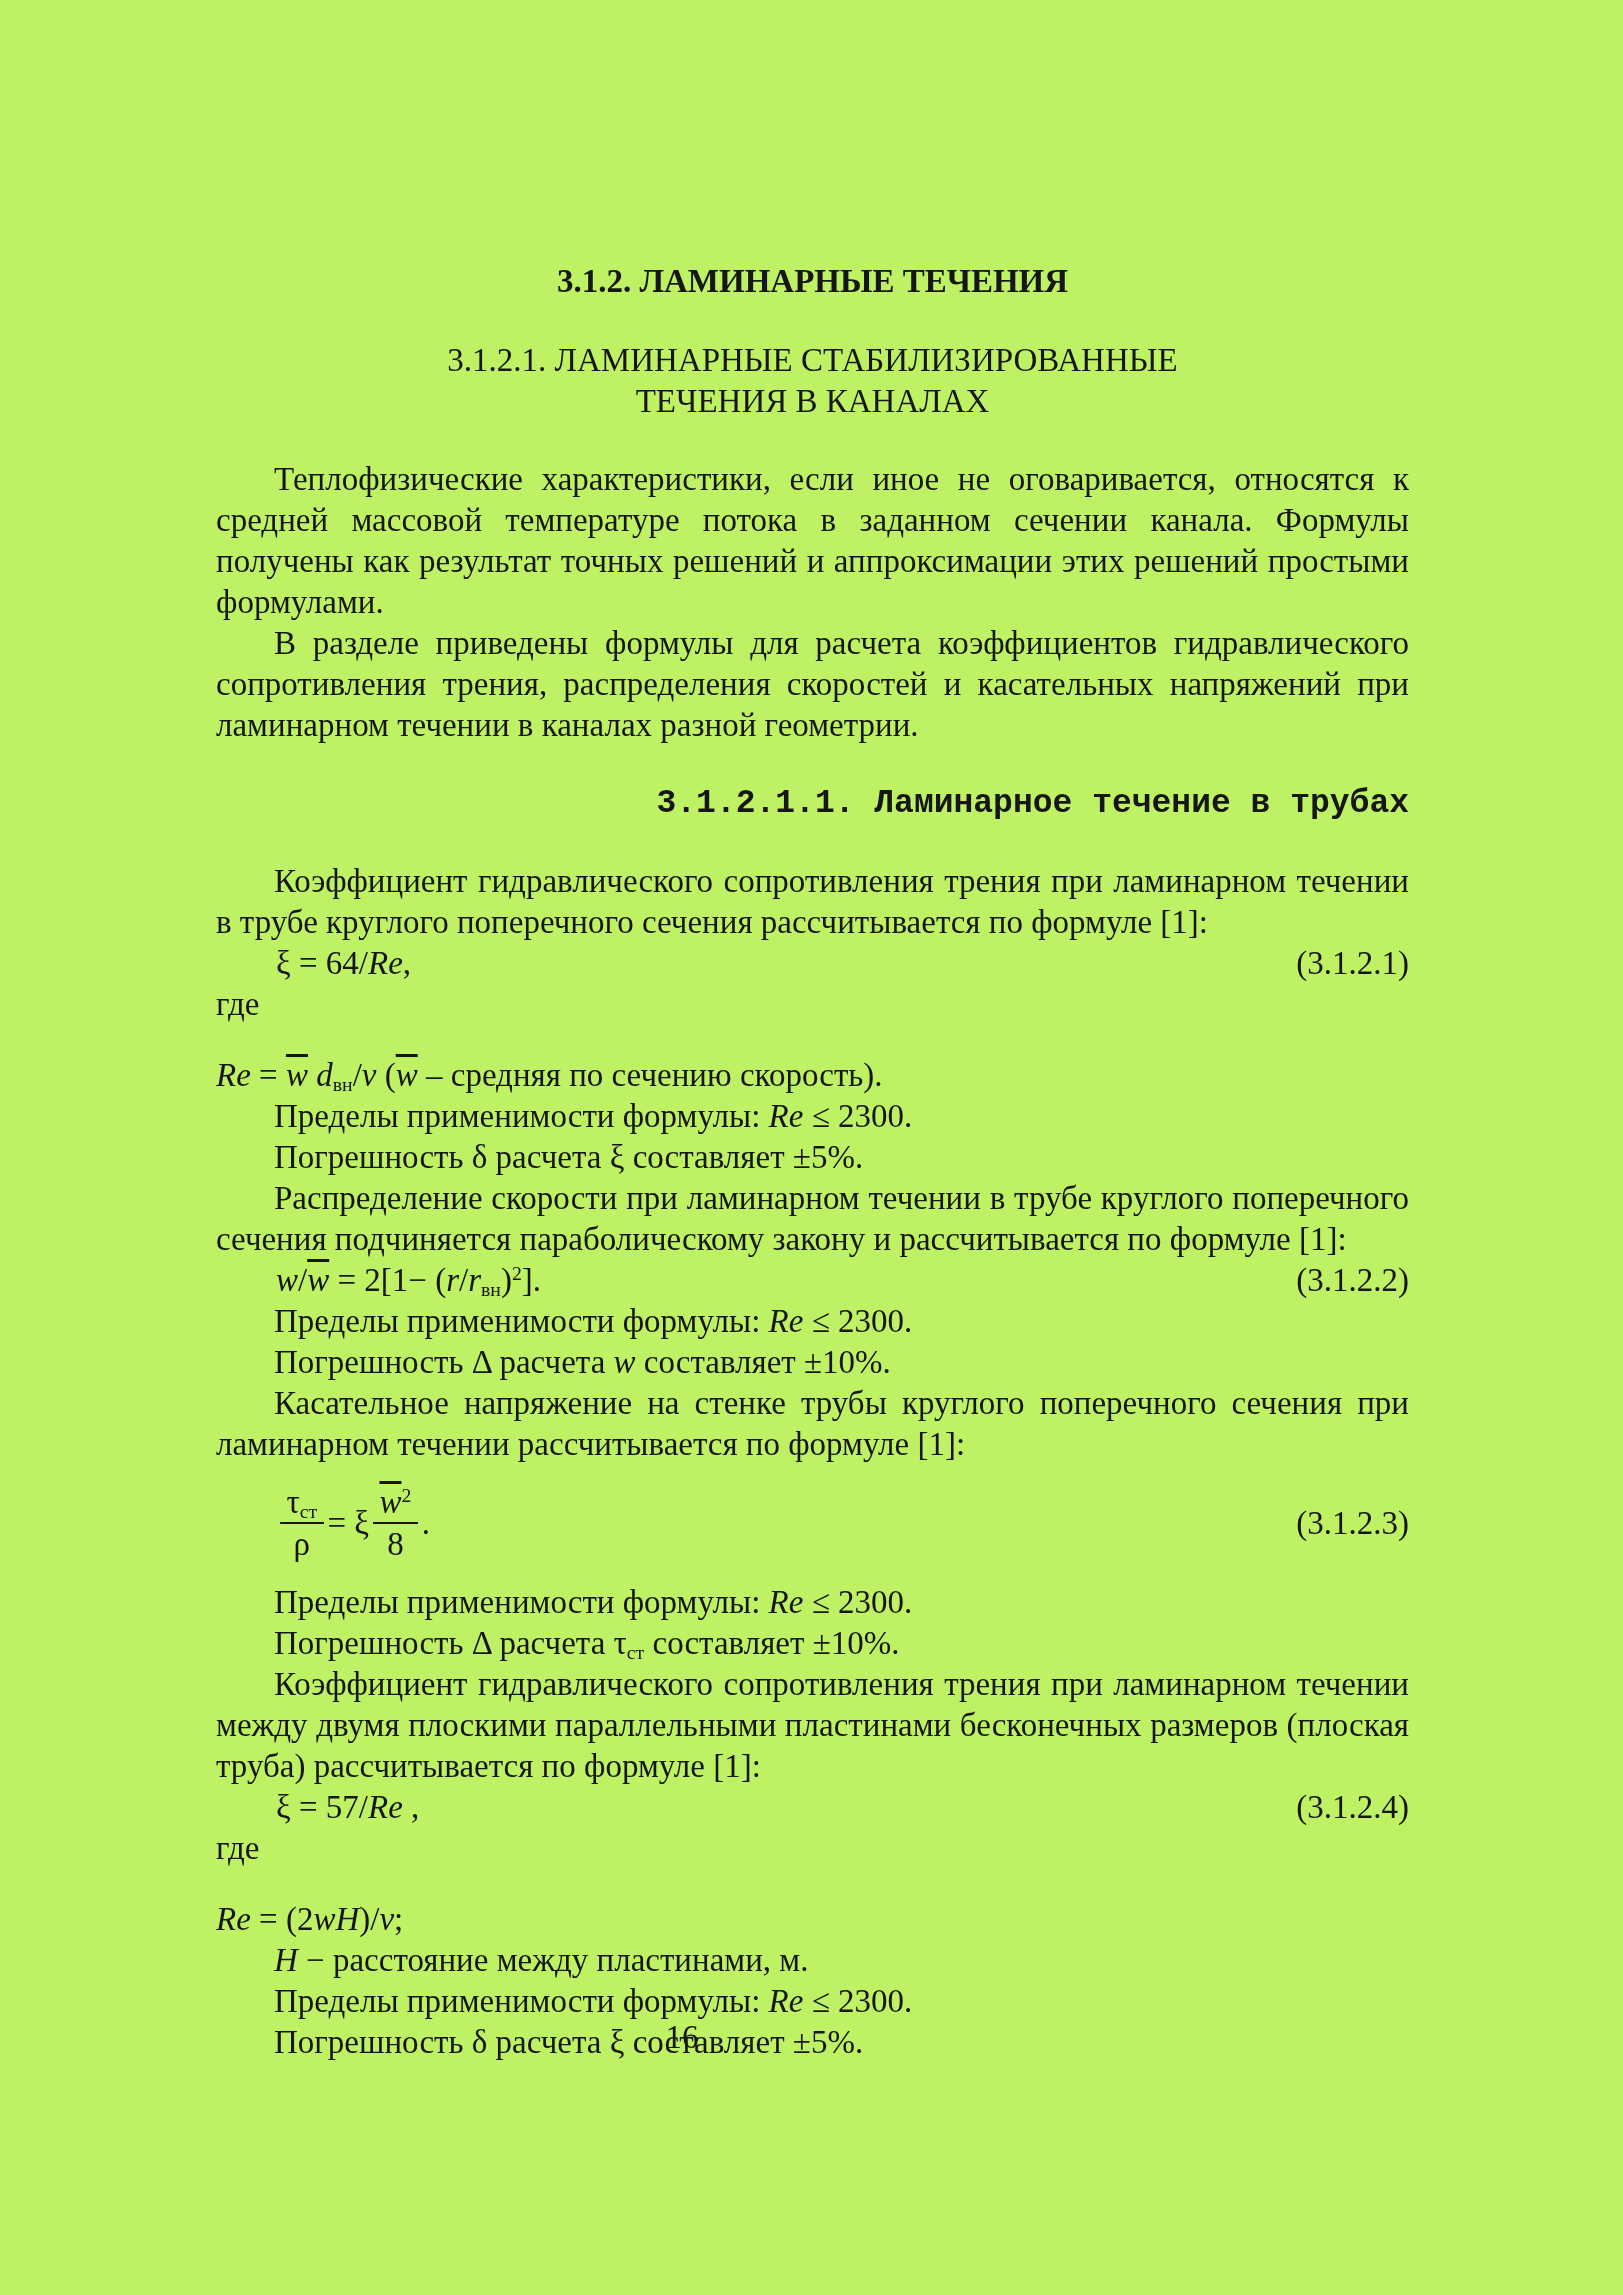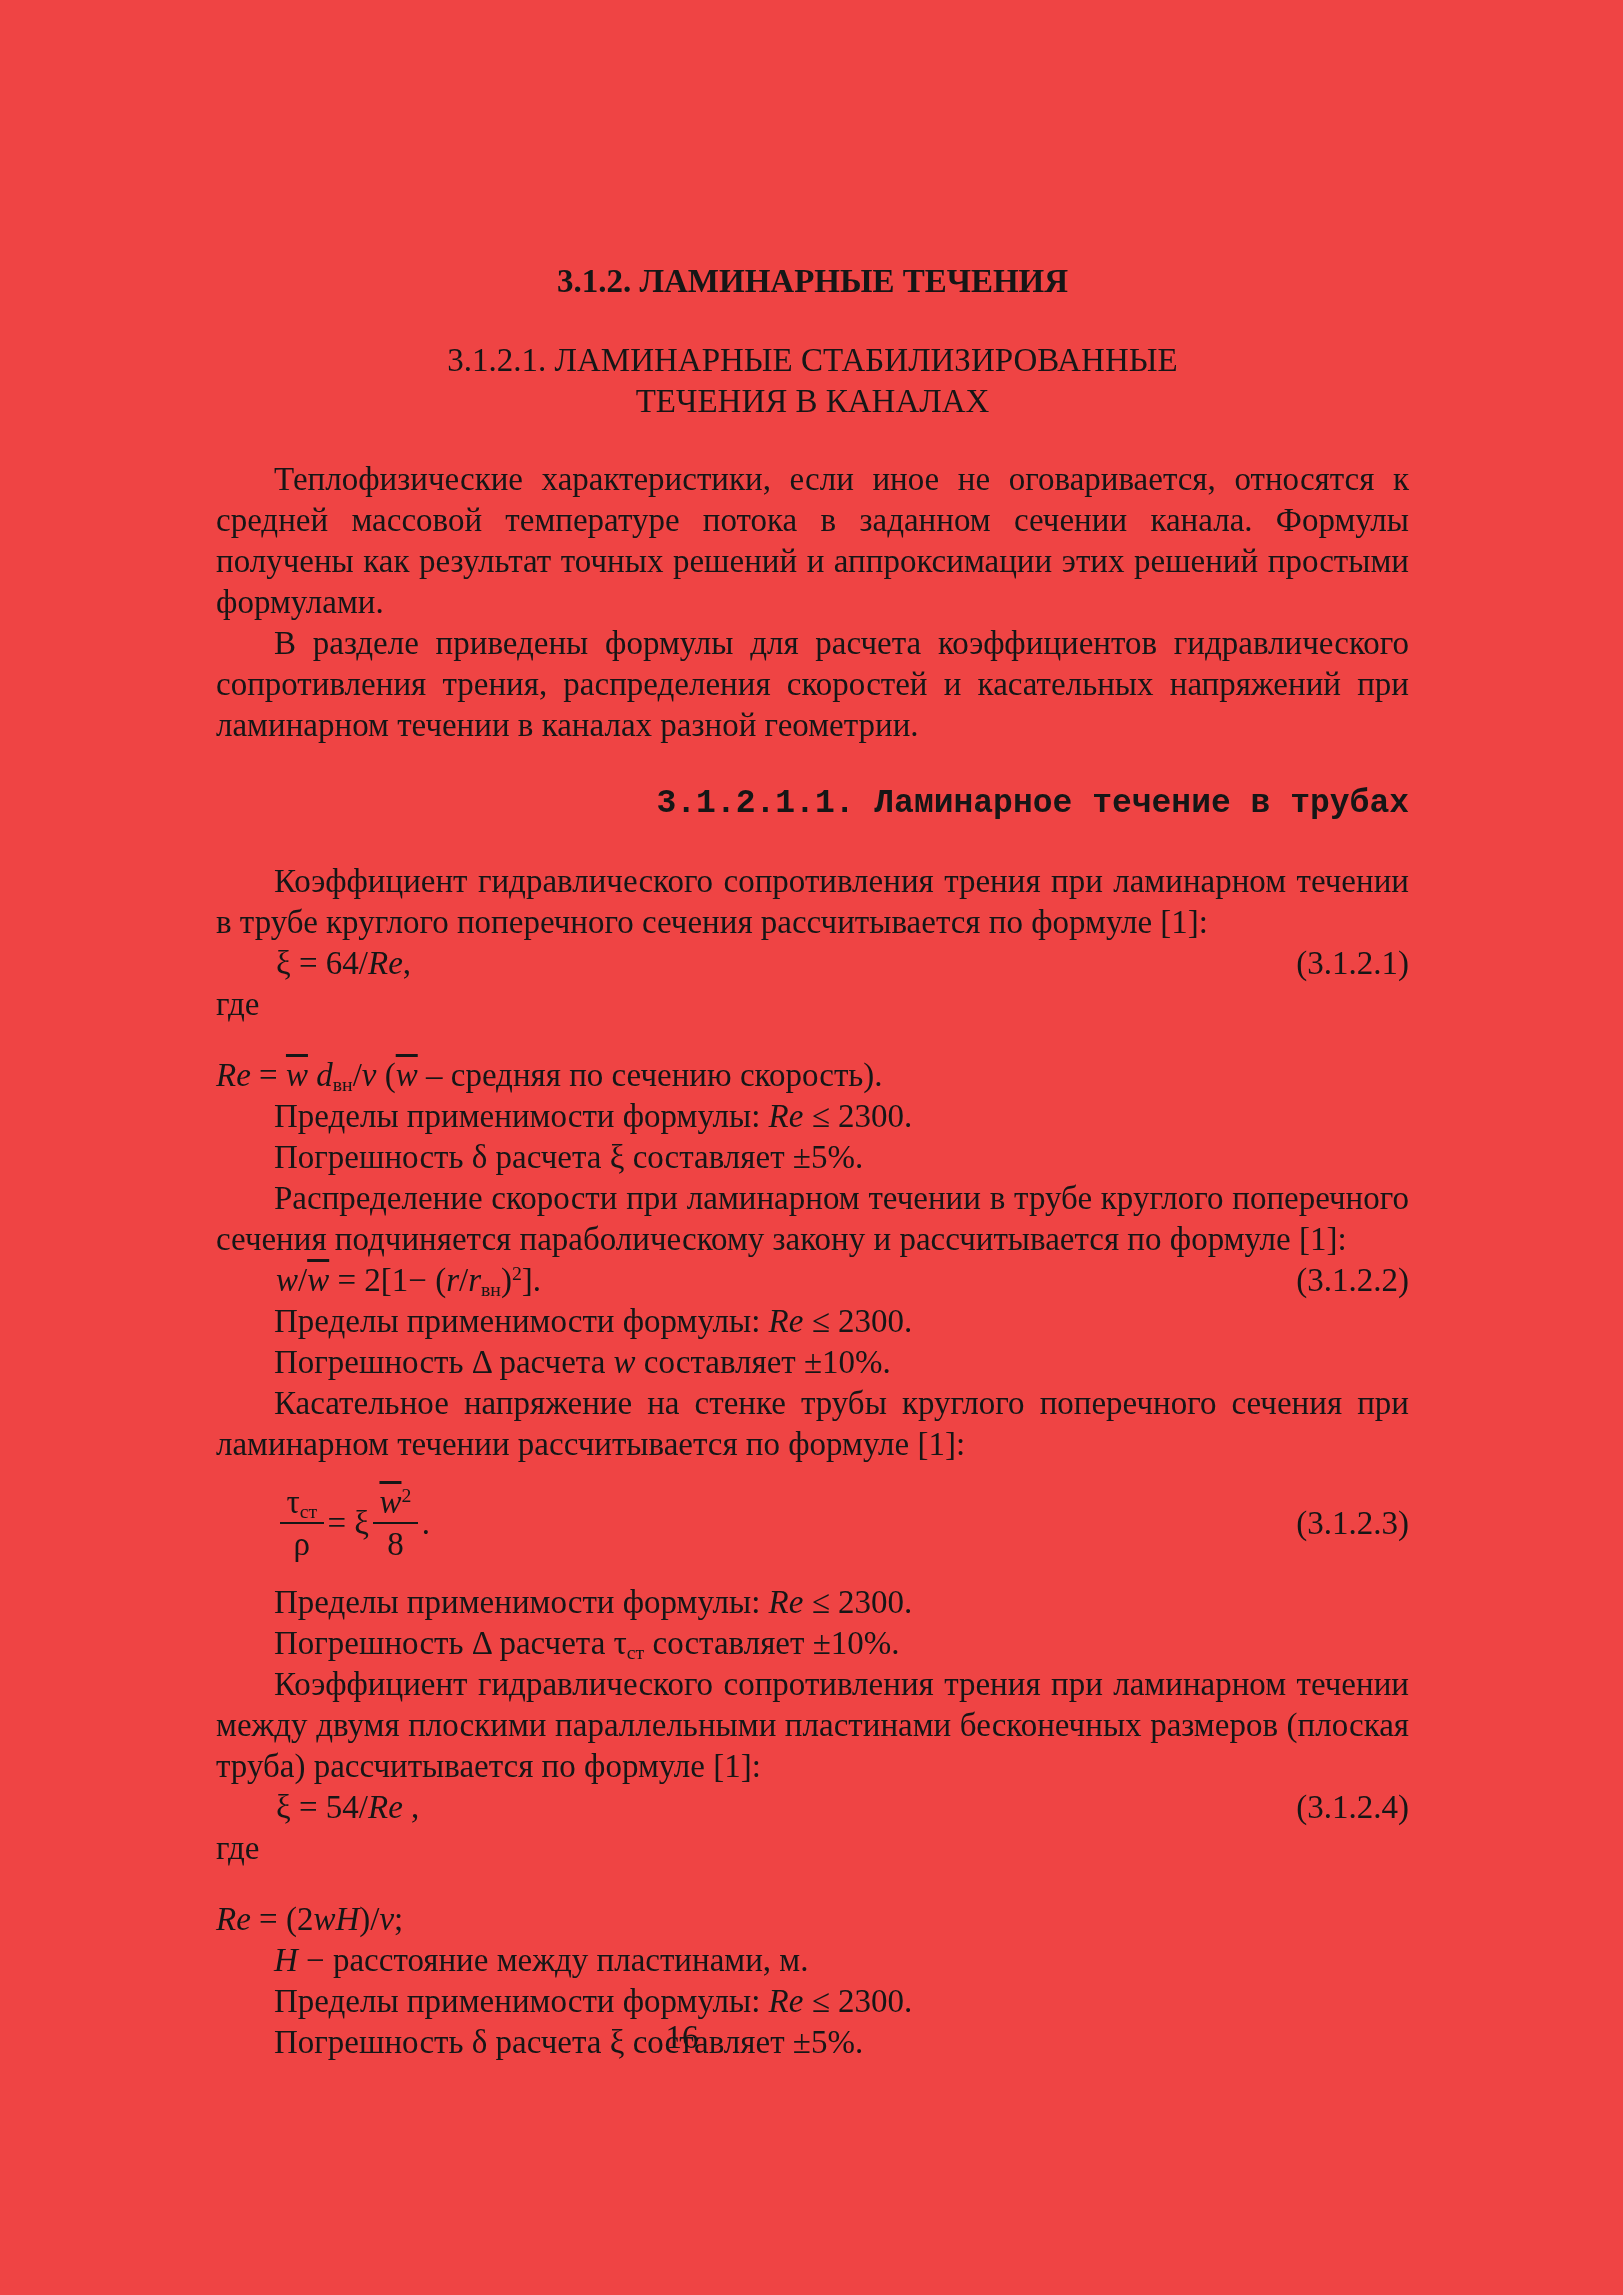--- a/index.html
+++ b/index.html
@@ -2,21 +2,21 @@
 <html style="font-size:10.5px"><head>
 <meta charset="utf-8">
 <style>
   * { box-sizing: border-box; }
   html, body { margin: 0; padding: 0; }
   body { background: #9a9a9a; }
 
   .page {
     width: 1623px;
     height: 2295px;
-    background: #ef4444;
+    background: #bef264;
     position: relative;
     font-family: "Liberation Serif", serif;
     font-size: 33px;
     line-height: 41px;
     color: #161616;
     margin: 0 auto;
     overflow: hidden;
   }
 
   .text-block {
@@ -117,21 +117,21 @@
             <span class="den"><span>8</span></span>
           </span>
           <span> .</span>
         </span>
         <span class="eq-num">(3.1.2.3)</span>
       </div>
       <div class="line"><span>Пределы применимости формулы: </span><span class="i">Re</span><span> ≤ 2300.</span></div>
       <div class="line"><span>Погрешность Δ расчета τ</span><span class="sub">ст</span><span> составляет ±10%.</span></div>
       <div class="p"><span>Коэффициент гидравлического сопротивления трения при ламинарном течении между двумя плоскими параллельными пластинами бесконечных размеров (плоская труба) рассчитывается по формуле [1]:</span></div>
       <div class="eq">
-        <span class="eq-left"><span>ξ = 54/</span><span class="i">Re</span><span> ,</span></span>
+        <span class="eq-left"><span>ξ = 57/</span><span class="i">Re</span><span> ,</span></span>
         <span class="eq-num">(3.1.2.4)</span>
       </div>
       <div class="gde">
         <span class="gde-label">где</span>
         <span class="gde-body"><span class="i">Re</span><span> = (2</span><span class="i">w</span><span class="i">H</span><span>)/</span><span class="i">ν</span><span>;</span></span>
       </div>
       <div class="line"><span class="i">H</span><span> − расстояние между пластинами, м.</span></div>
       <div class="line"><span>Пределы применимости формулы: </span><span class="i">Re</span><span> ≤ 2300.</span></div>
       <div class="line"><span>Погрешность δ расчета ξ составляет ±5%.</span></div>
     </div>

